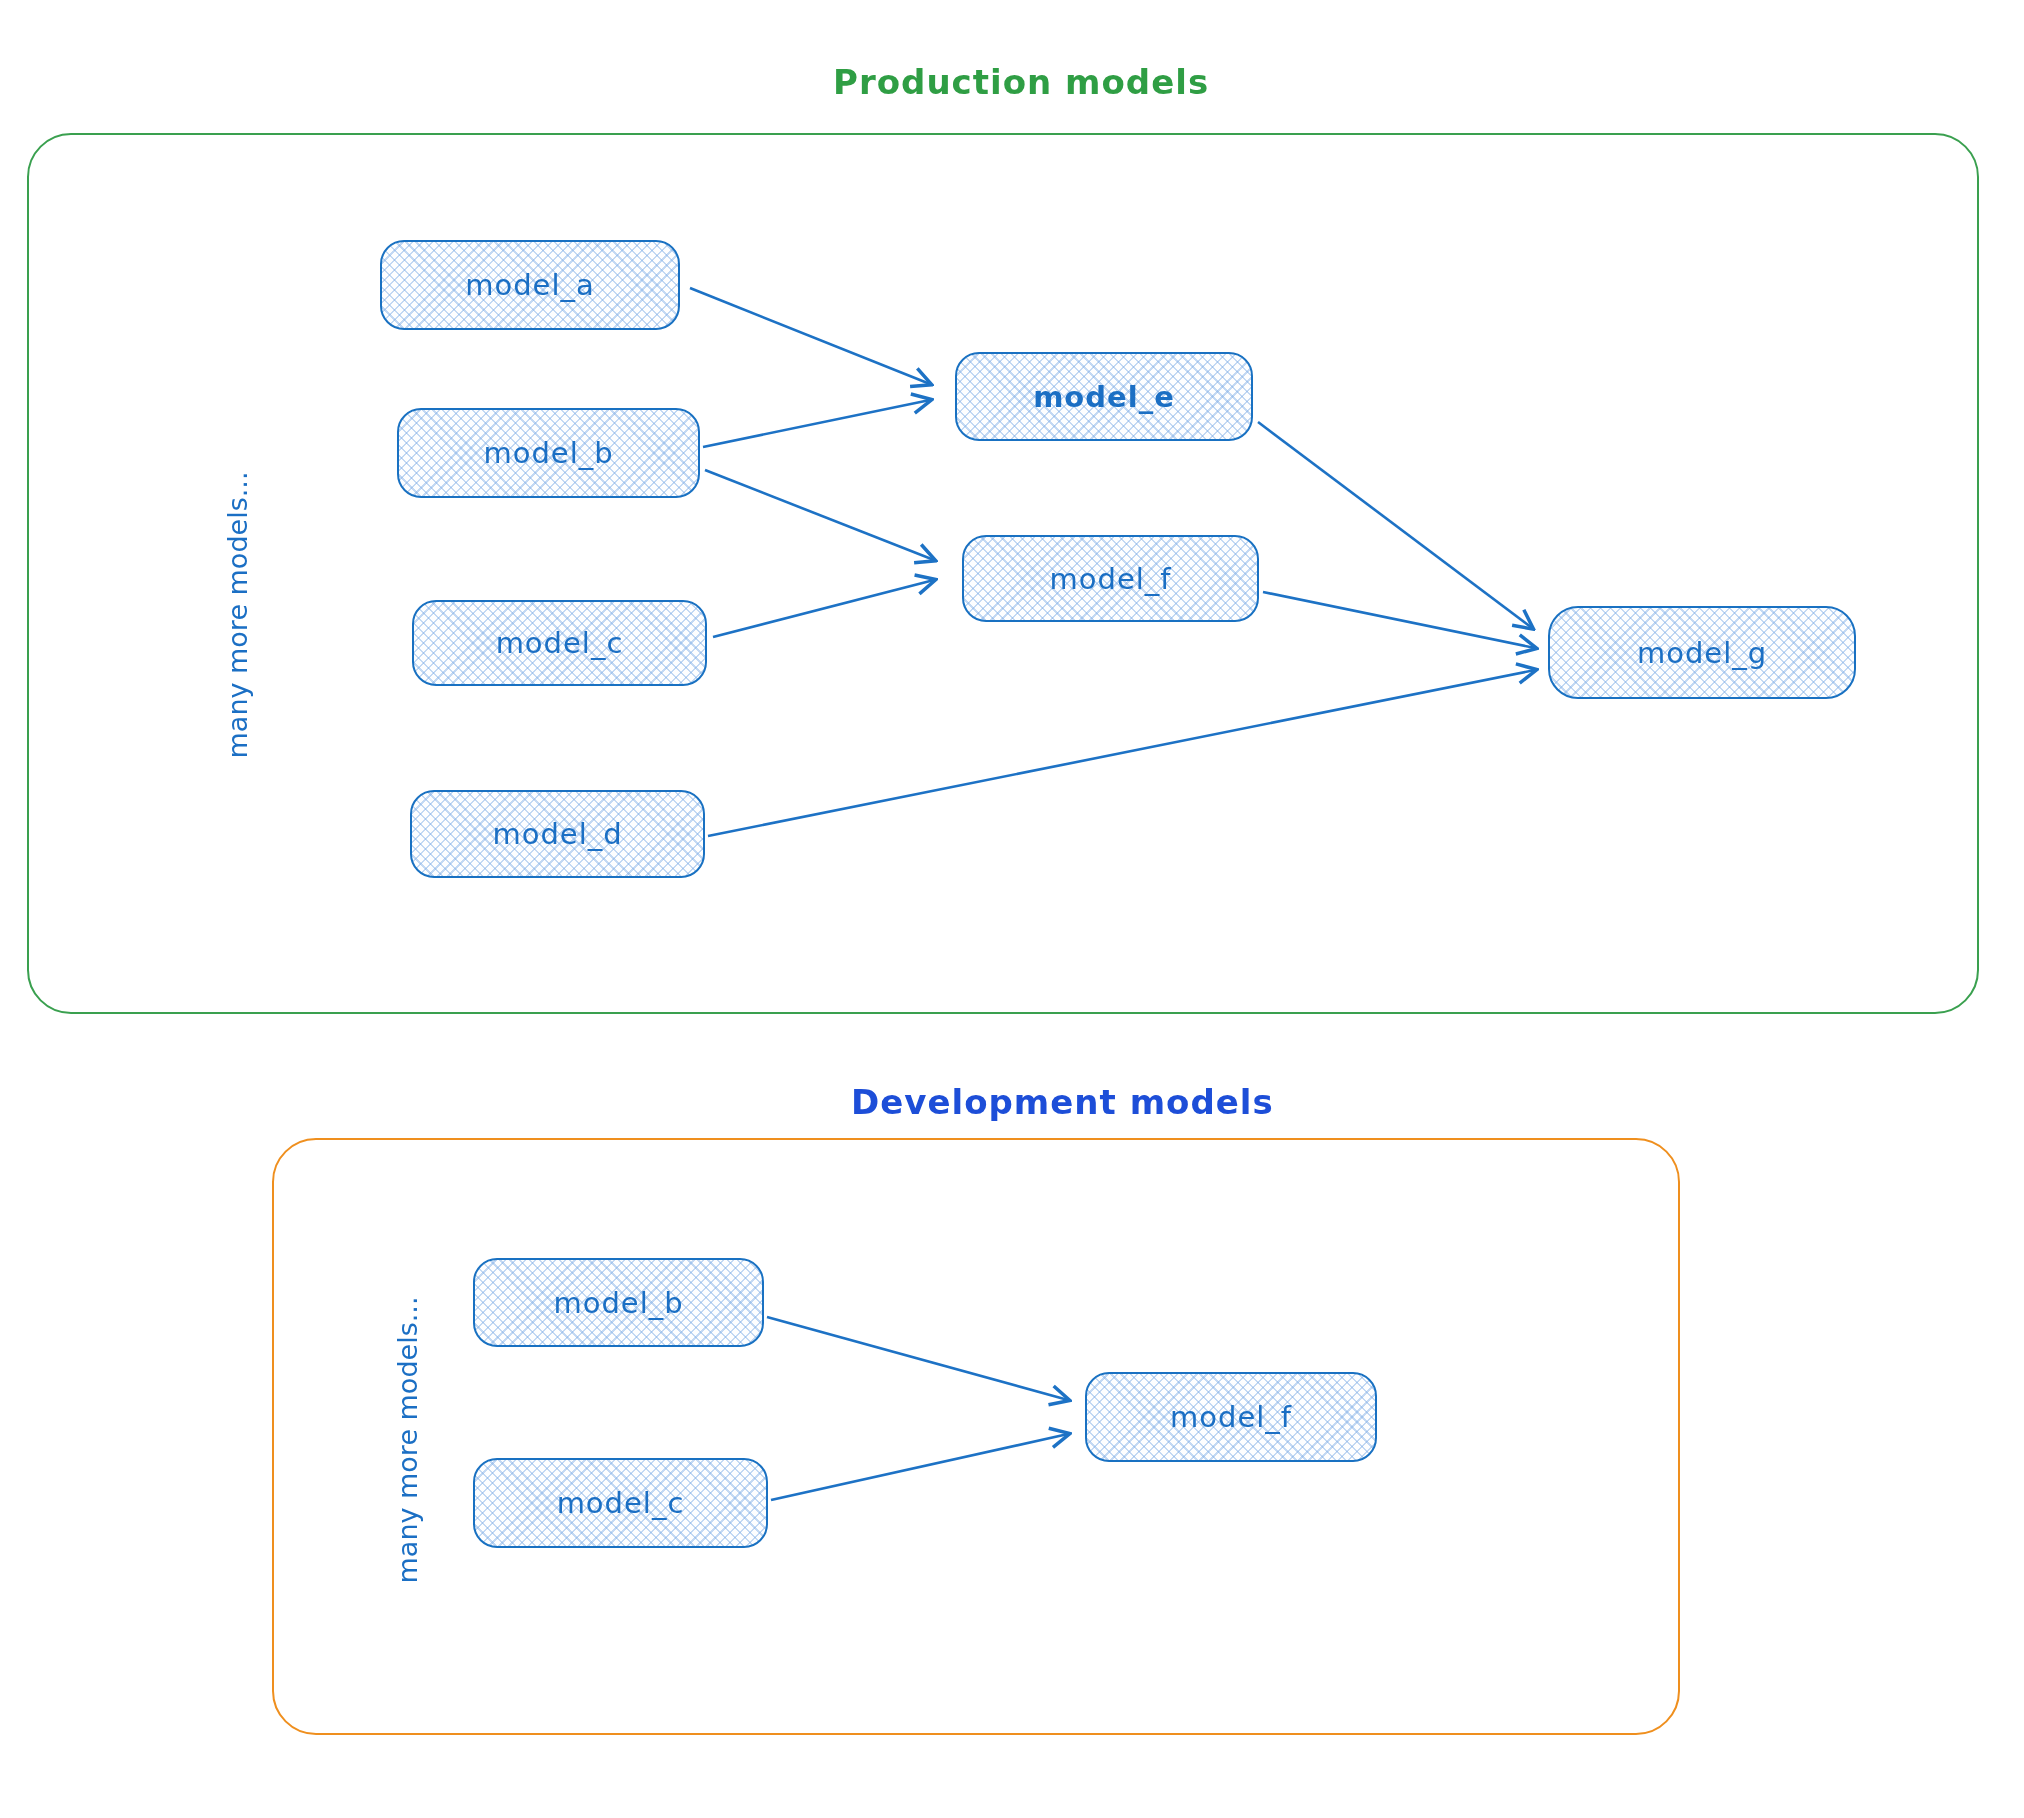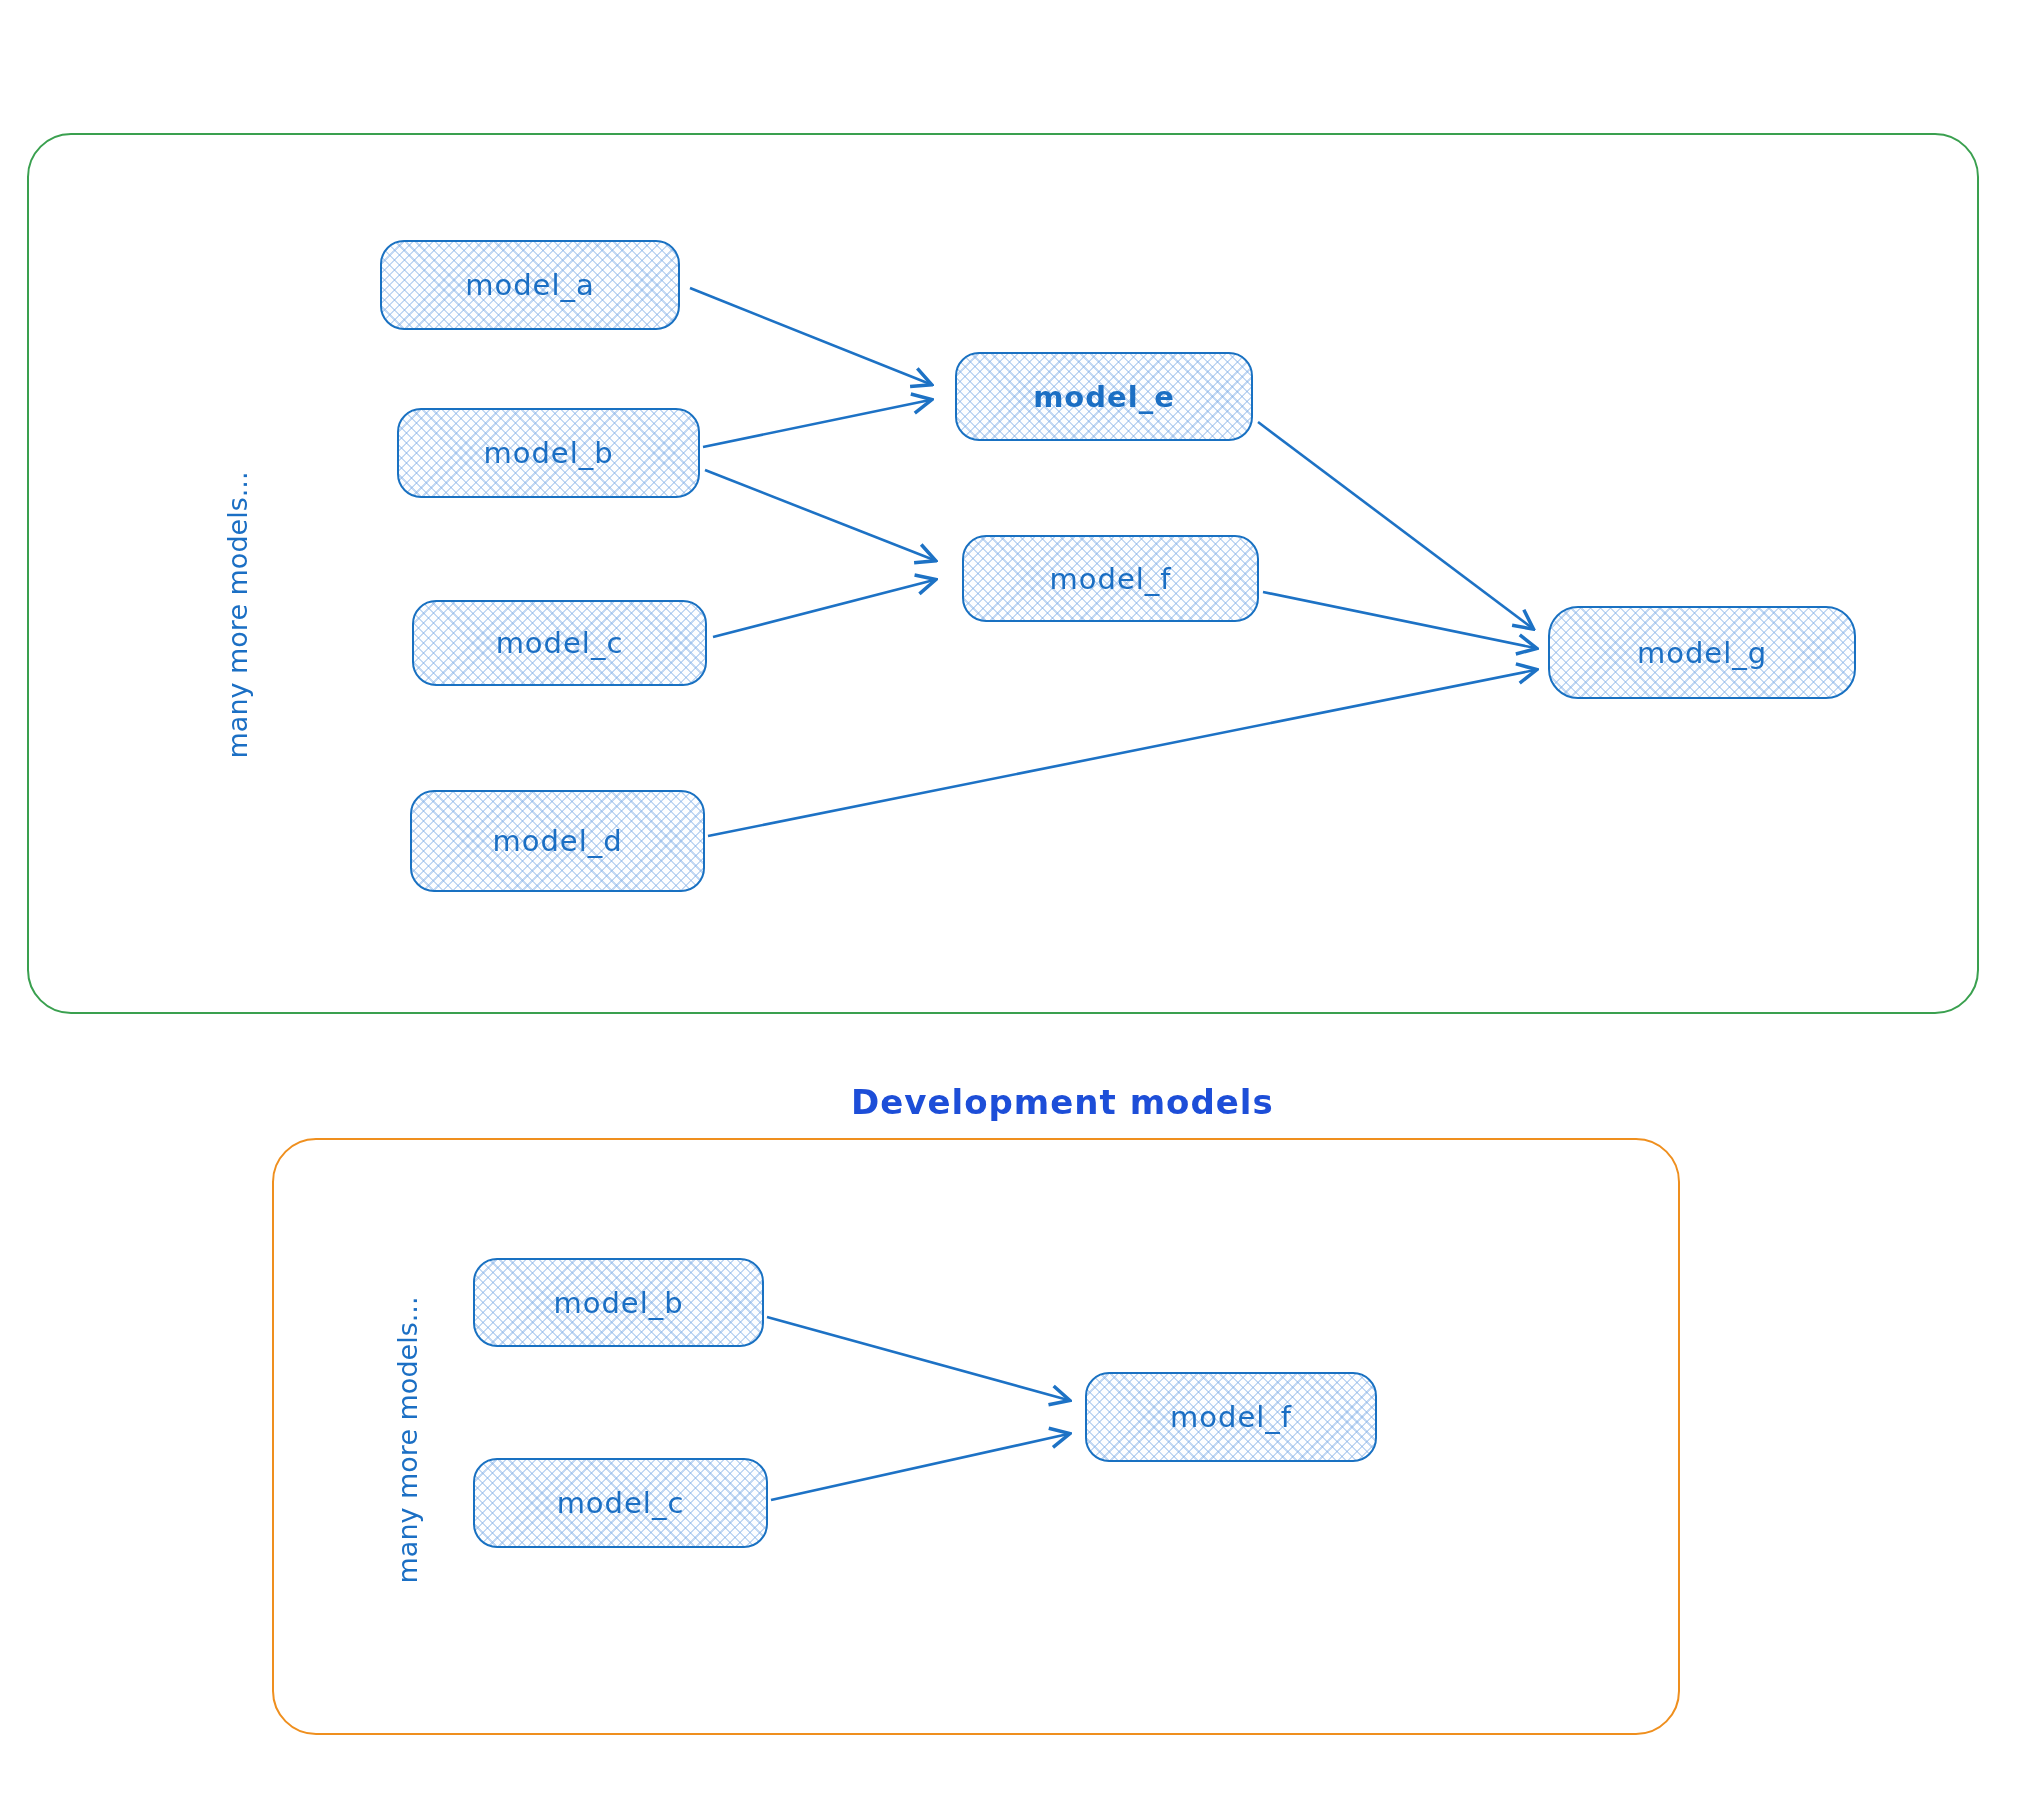--- a/index.html
+++ b/index.html
@@ -24,21 +24,21 @@
     display:flex; align-items:center; justify-content:center;
     color:#1b6fc4; font-size:29px; font-weight:500; letter-spacing:1px;
     background-color:#fdfeff;
     background-image:
       repeating-linear-gradient(45deg,  rgba(125,172,229,0.45) 0px, rgba(125,172,229,0.45) 1.6px, transparent 1.6px, transparent 7px),
       repeating-linear-gradient(135deg, rgba(125,172,229,0.45) 0px, rgba(125,172,229,0.45) 1.6px, transparent 1.6px, transparent 7px);
   }
   #p-model-a { left:380px;  top:240px;  width:300px; height:90px;text-align:center; }
   #p-model-b { left:397px;  top:408px;  width:303px; height:90px; }
   #p-model-c { left:412px;  top:600px;  width:295px; height:86px; }
-  #p-model-d { left:410px;  top:790px;  width:295px; height:102px; }
+  #p-model-d { left:410px;  top:790px;  width:295px; height:88px; }
   #p-model-e { left:955px;  top:352px;  width:298px; height:89px;font-weight:bold; }
   #p-model-f { left:962px;  top:535px;  width:297px; height:87px; }
   #p-model-g { left:1548px; top:606px;  width:308px; height:93px;border-radius:30px; }
   #d-model-b { left:473px;  top:1258px; width:291px; height:89px; }
   #d-model-c { left:473px;  top:1458px; width:295px; height:90px; }
   #d-model-f { left:1085px; top:1372px; width:292px; height:90px; }
 
   
   .side-label {
     position:absolute; width:300px; height:32px; line-height:32px;
@@ -50,20 +50,21 @@
 
   
   #edges { position:absolute; left:0; top:0; width:2024px; height:1818px; pointer-events:none; }
   #edges path.edge { fill:none; stroke:#1d72c5; stroke-width:2.6px; }
 </style>
 </head>
 <body>
 
 <div class="canvas">
 
+  <div class="section-title" id="prod-title">Production models</div>
 
   <div class="section-frame" id="prod-frame"></div>
 
   <div class="side-label" id="prod-side-label">many more models...</div>
 
   <div class="node" id="p-model-a">
     <span>model_a</span>
   </div>
   <div class="node" id="p-model-b">
     <span>model_b</span>

